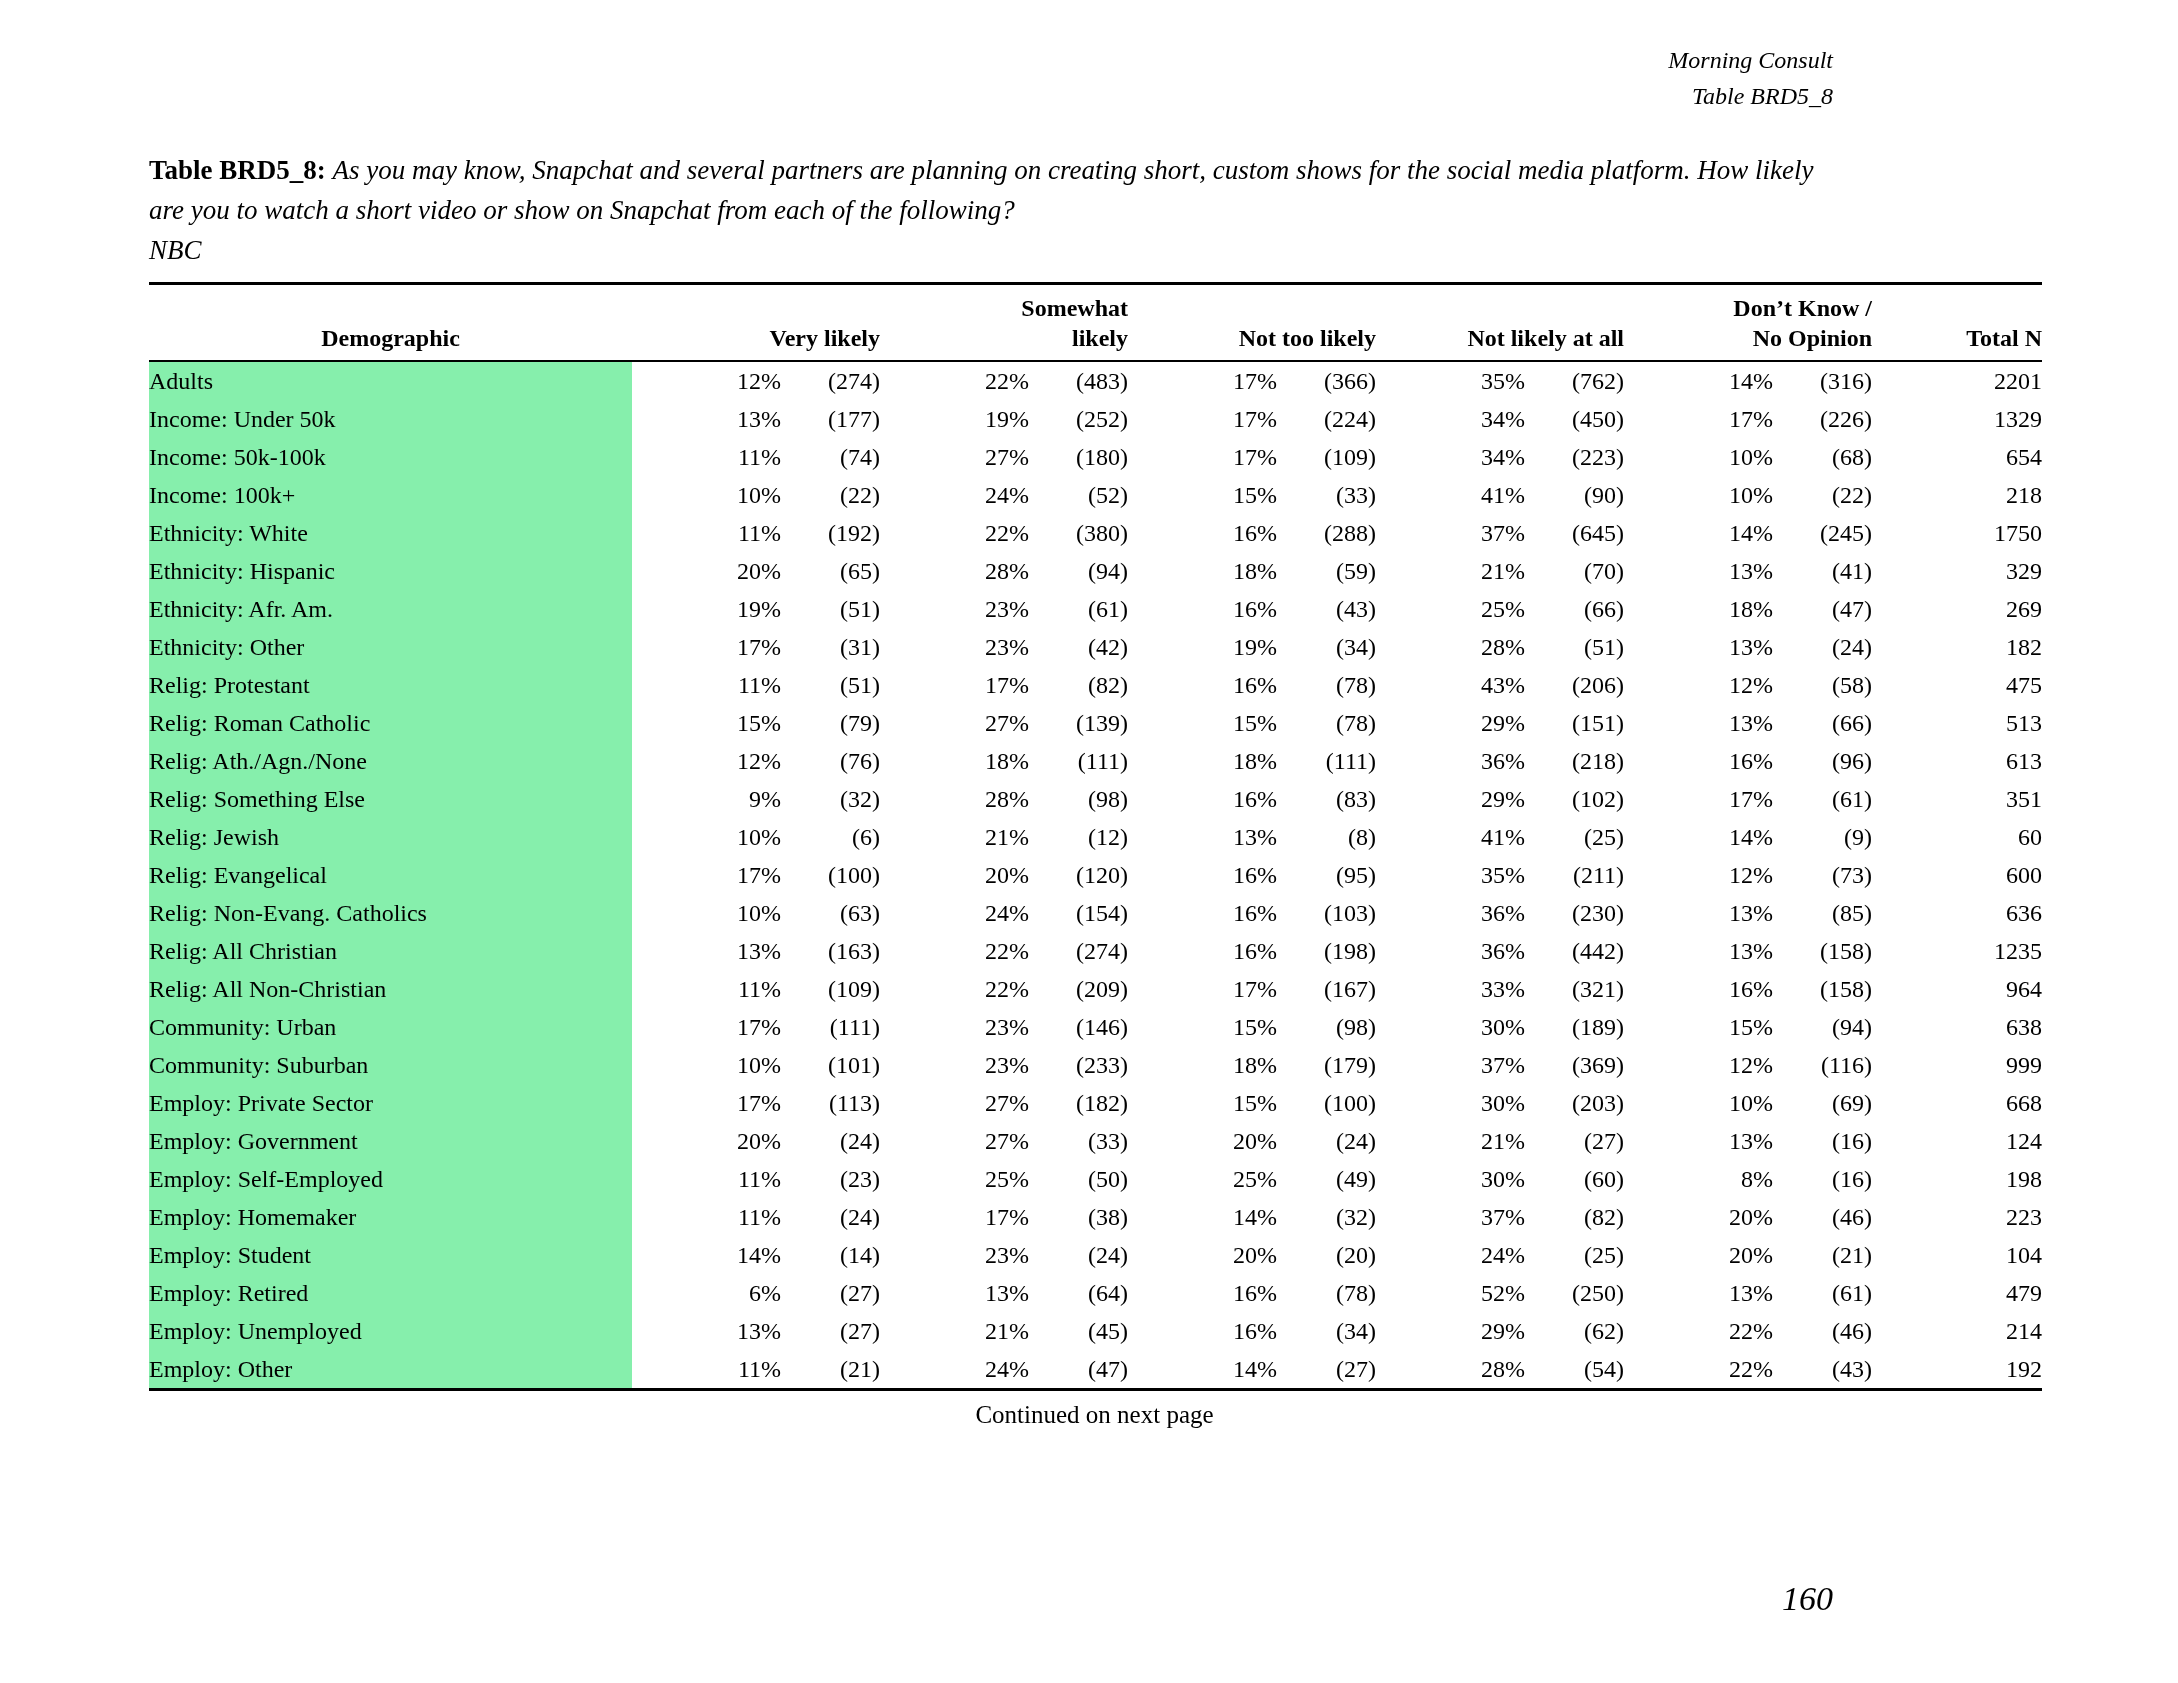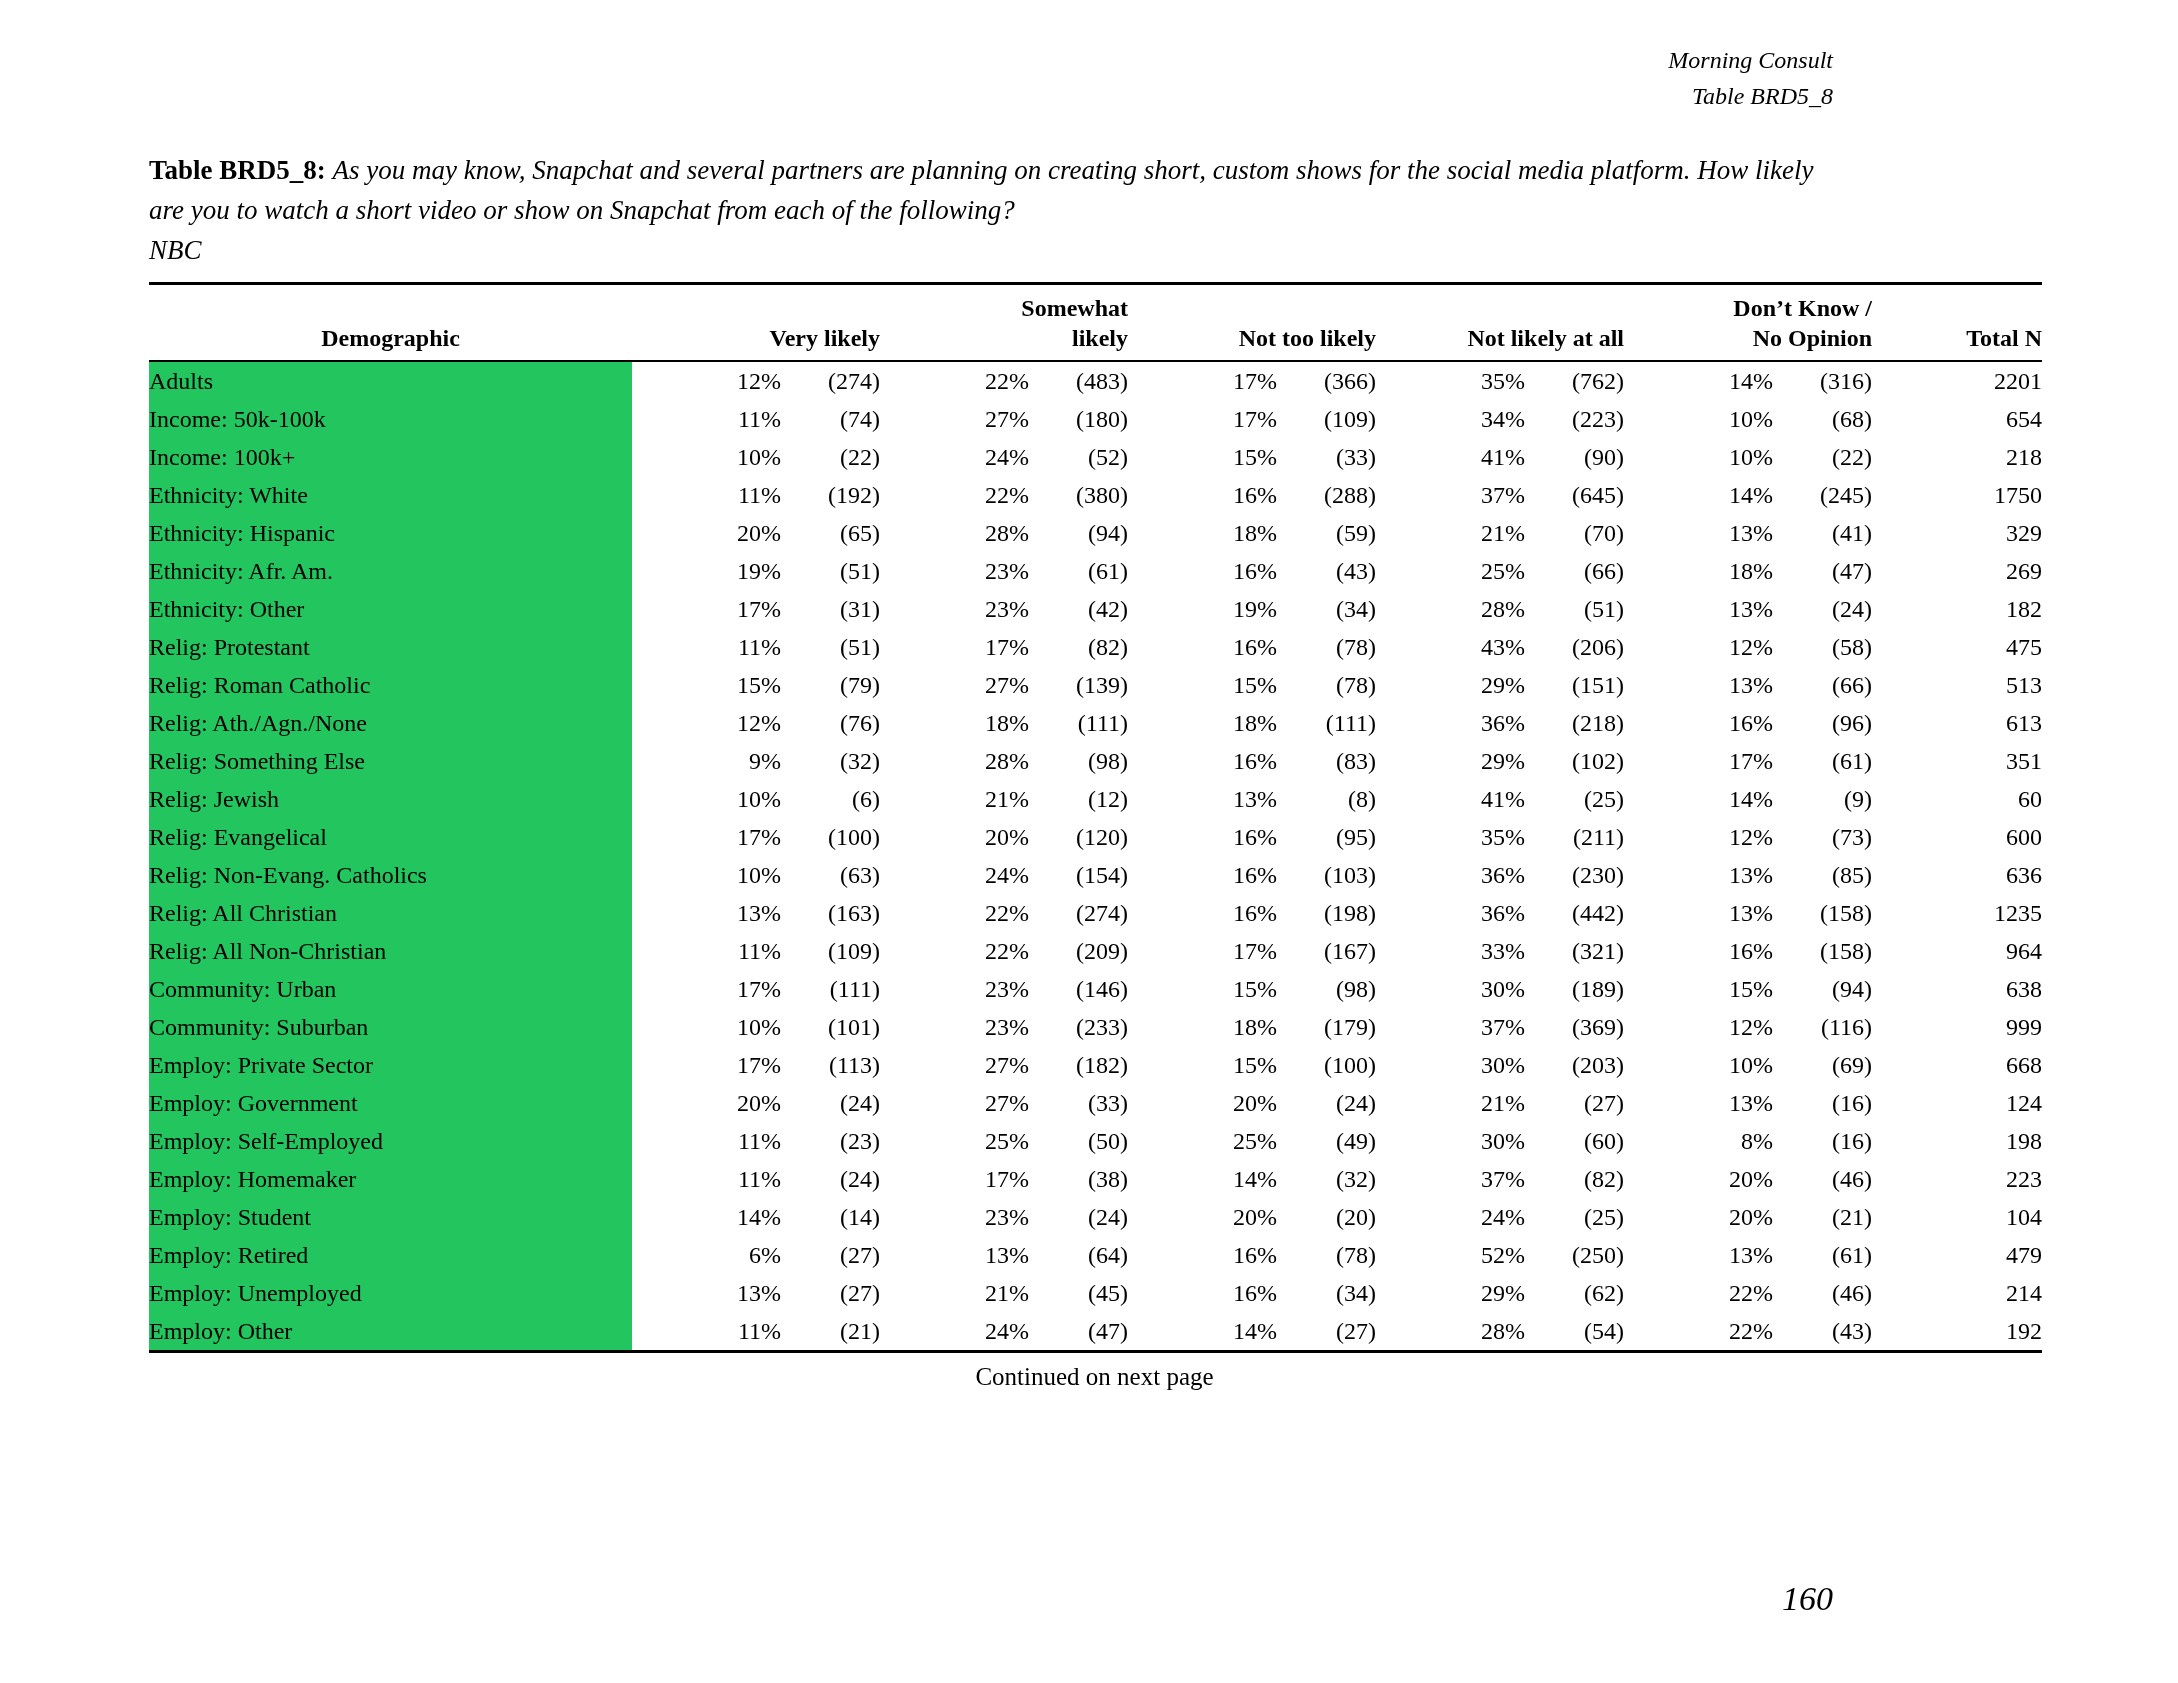--- a/index.html
+++ b/index.html
@@ -54,21 +54,21 @@
   th.demo-h   { text-align: center; }
   th.group-h  { text-align: right; }
   th.total-h  { text-align: right; padding-right: 32px; }
   .hline { min-height: 0; }
 
   table.data-table td {
     line-height: 28px;
     padding: 5px 0;
     white-space: nowrap;
   }
-  td.demo-cell  { text-align: left;  padding-left: 16px; background: #22c55e; }
+  td.demo-cell  { text-align: left;  padding-left: 16px; background: #86efac; }
   td.pct-cell   { text-align: right; padding-right: 48px; }
   td.count-cell { text-align: right; padding-right: 48px; }
   td.total-cell { text-align: right; padding-right: 32px; }
 
   .footer-note {
     width: 1891px;
     text-align: center;
     font-size: 25px;
     margin-top: 10px;
   }
@@ -145,20 +145,34 @@
           <td class="count-cell">(483)</td>
           <td class="pct-cell">17%</td>
           <td class="count-cell">(366)</td>
           <td class="pct-cell">35%</td>
           <td class="count-cell">(762)</td>
           <td class="pct-cell">14%</td>
           <td class="count-cell">(316)</td>
           <td class="total-cell">2201</td>
         </tr>
         <tr>
+          <td class="demo-cell">Income: Under 50k</td>
+          <td class="pct-cell">13%</td>
+          <td class="count-cell">(177)</td>
+          <td class="pct-cell">19%</td>
+          <td class="count-cell">(252)</td>
+          <td class="pct-cell">17%</td>
+          <td class="count-cell">(224)</td>
+          <td class="pct-cell">34%</td>
+          <td class="count-cell">(450)</td>
+          <td class="pct-cell">17%</td>
+          <td class="count-cell">(226)</td>
+          <td class="total-cell">1329</td>
+        </tr>
+        <tr>
           <td class="demo-cell">Income: 50k-100k</td>
           <td class="pct-cell">11%</td>
           <td class="count-cell">(74)</td>
           <td class="pct-cell">27%</td>
           <td class="count-cell">(180)</td>
           <td class="pct-cell">17%</td>
           <td class="count-cell">(109)</td>
           <td class="pct-cell">34%</td>
           <td class="count-cell">(223)</td>
           <td class="pct-cell">10%</td>

